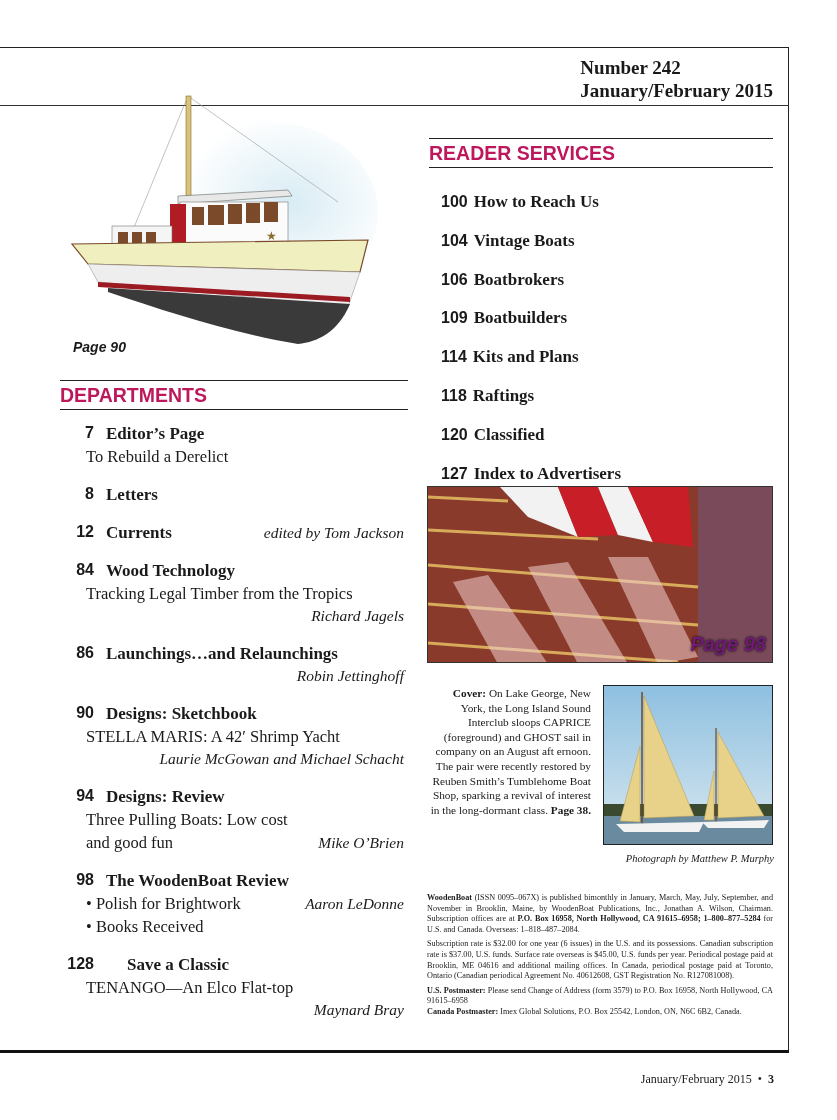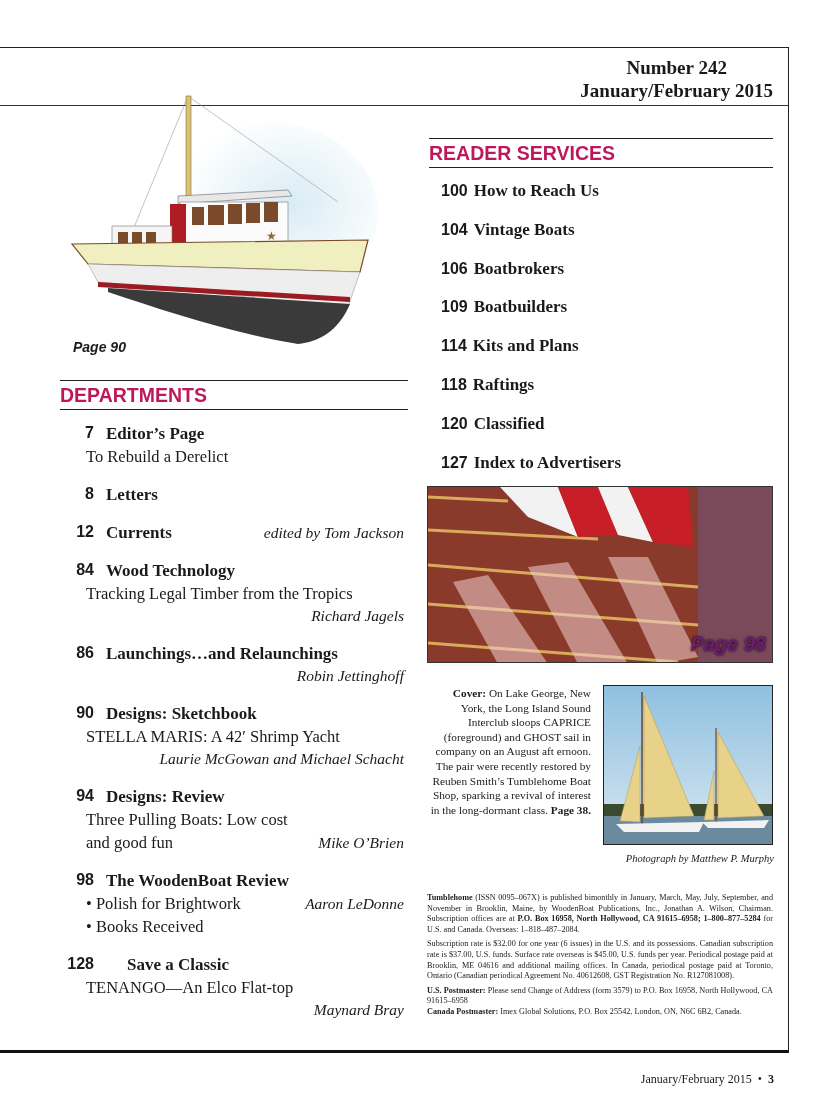--- a/index.html
+++ b/index.html
@@ -3,21 +3,21 @@
   <meta charset="utf-8">
   <style>
     * { box-sizing: border-box; margin: 0; padding: 0; }
     html, body { width: 837px; height: 1120px; background: #ffffff; overflow: hidden; }
     body { position: relative; font-family: "Liberation Serif", "DejaVu Serif", serif; color: #1a1a1a; }
 
     .frame { position: absolute; left: 0; top: 47px; width: 789px; height: 1006px;
       border-top: 1.5px solid #222; border-right: 1.5px solid #222; border-bottom: 3px solid #111; }
     .header-rule { position: absolute; left: 0; top: 105px; width: 789px; border-top: 1.5px solid #333; }
 
-    .masthead { position: absolute; right: 64px; top: 56px; text-align: center; font-weight: bold; font-size: 19px; line-height: 23px; }
+    .masthead { position: absolute; right: 64px; top: 56px; text-align: left; font-weight: bold; font-size: 19px; line-height: 23px; }
 
     .sans { font-family: "Liberation Sans", "DejaVu Sans", sans-serif; }
 
     
     .boat-art { position: absolute; left: 68px; top: 92px; width: 320px; height: 255px; }
     .boat-caption { position: absolute; left: 73px; top: 339px; font-size: 14px; font-weight: bold; font-style: italic; }
 
     
     .section-head { position: absolute; border-top: 1.5px solid #222; border-bottom: 1.5px solid #222;
       color: #be185d; font-weight: bold; font-size: 19.5px; padding: 3px 0 2px 0; letter-spacing: 0px; }
@@ -28,21 +28,21 @@
     .dept-list { position: absolute; left: 60px; top: 422px; width: 348px; }
     .dept { position: relative; margin-bottom: 15px; }
     .dept .num { position: absolute; left: 0; width: 34px; text-align: right; font-family: "Liberation Sans", "DejaVu Sans", sans-serif; font-weight: bold; font-size: 16px; top: 2px; }
     .dept .title { margin-left: 46px; font-weight: bold; font-size: 17px; line-height: 23px; }
     .dept .sub { margin-left: 26px; font-size: 16.5px; line-height: 23px; }
     .dept .author { text-align: right; font-style: italic; font-size: 15.5px; line-height: 22px; padding-right: 4px; }
     .dept .inline-author { position: absolute; right: 4px; font-style: italic; font-size: 15.5px; font-weight: normal; }
     .dept .row { position: relative; }
 
     
-    .rs-list { position: absolute; left: 441px; top: 180px; width: 330px; }
+    .rs-list { position: absolute; left: 441px; top: 191px; width: 330px; }
     .rs-item { height: 38.8px; font-size: 17px; font-weight: bold; line-height: 22px; }
     .rs-item .num { font-family: "Liberation Sans", "DejaVu Sans", sans-serif; font-size: 16px; margin-right: 6px; }
 
     
     .flag-photo { position: absolute; left: 427px; top: 486px; width: 346px; height: 177px; overflow: hidden; border: 1px solid #333; }
     .flag-caption { position: absolute; right: 6px; bottom: 6px; color: #701a75; font-weight: bold; font-style: italic; font-size: 20px; text-shadow: 0 0 3px #000; }
 
     
     .cover-text { position: absolute; left: 428px; top: 686px; width: 163px; text-align: right; font-size: 11.3px; line-height: 14.6px; }
     .sail-photo { position: absolute; left: 603px; top: 685px; width: 170px; height: 160px; border: 1px solid #222; overflow: hidden; }
@@ -230,21 +230,21 @@
     <line x1="112" y1="42" x2="112" y2="138" stroke="#6a4a2a" stroke-width="1.2"></line>
     <path d="M114 46 L160 130 L114 132 Z" fill="#e8d28a" stroke="#b09a50" stroke-width="0.5"></path>
     <path d="M110 85 L100 134 L110 134 Z" fill="#e8d28a" stroke="#b09a50" stroke-width="0.5"></path>
     <path d="M98 136 L165 134 L160 142 L104 142 Z" fill="#f2f2f2"></path>
   </svg>
 </div>
 <div class="photo-credit">Photograph by Matthew P. Murphy</div>
 
 <div class="fine-print">
   <p>
-    <b>Tumblehome</b><span> (ISSN 0095–067X) is published bimonthly in January, March, May, July, September, and November in Brooklin, Maine, by WoodenBoat Publications, Inc., Jonathan A. Wilson, Chairman. Subscription offices are at </span><b>P.O. Box 16958, North Hollywood, CA 91615–6958; 1–800–877–5284</b><span> for U.S. and Canada. Overseas: 1–818–487–2084.</span>
+    <b>WoodenBoat</b><span> (ISSN 0095–067X) is published bimonthly in January, March, May, July, September, and November in Brooklin, Maine, by WoodenBoat Publications, Inc., Jonathan A. Wilson, Chairman. Subscription offices are at </span><b>P.O. Box 16958, North Hollywood, CA 91615–6958; 1–800–877–5284</b><span> for U.S. and Canada. Overseas: 1–818–487–2084.</span>
   </p>
   <p>Subscription rate is $32.00 for one year (6 issues) in the U.S. and its possessions. Canadian subscription rate is $37.00, U.S. funds. Surface rate overseas is $45.00, U.S. funds per year. Periodical postage paid at Brooklin, ME 04616 and additional mailing offices. In Canada, periodical postage paid at Toronto, Ontario (Canadian periodical Agreement No. 40612608, GST Registration No. R127081008).</p>
   <div>
     <b>U.S. Postmaster:</b><span>  Please send Change of Address (form 3579) to P.O. Box 16958, North Hollywood, CA 91615–6958</span>
   </div>
   <div>
     <b>Canada Postmaster:</b><span> Imex Global Solutions, P.O. Box 25542, London, ON, N6C 6B2, Canada.</span>
   </div>
 </div>
 

